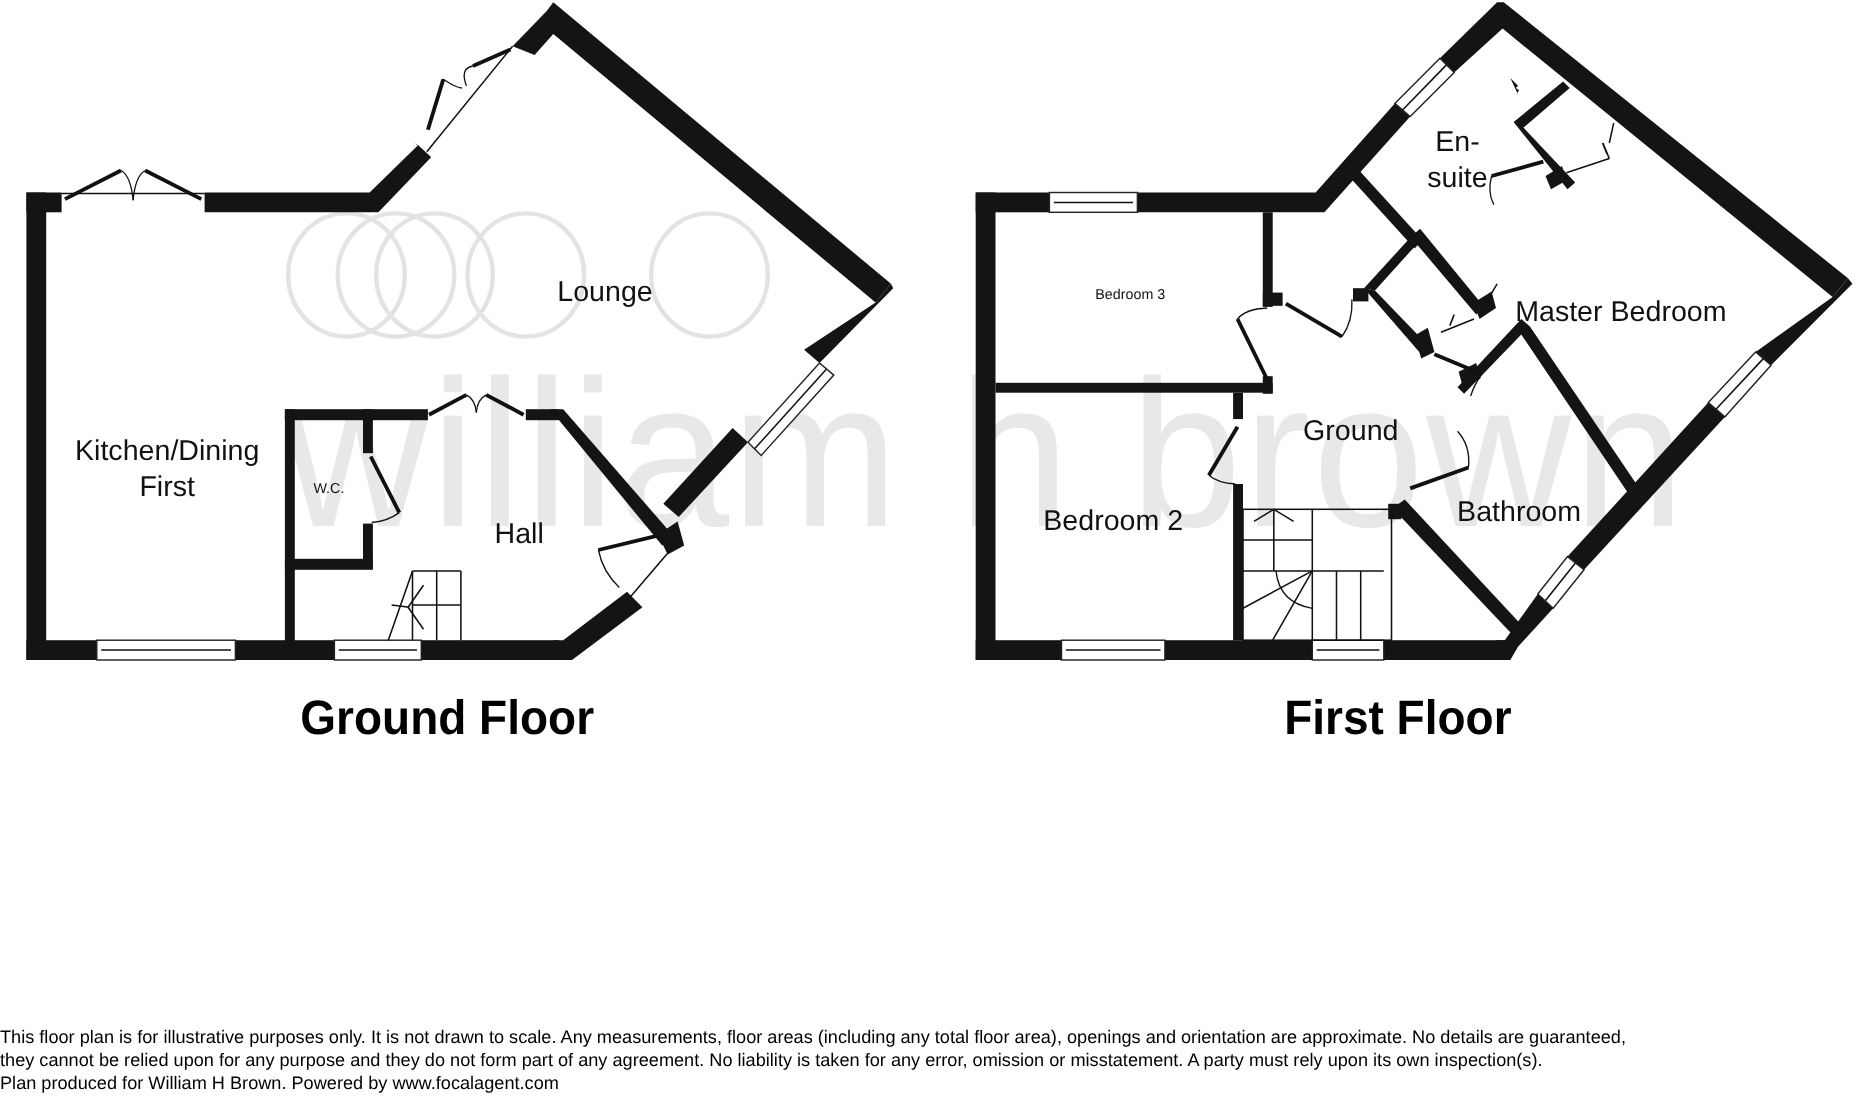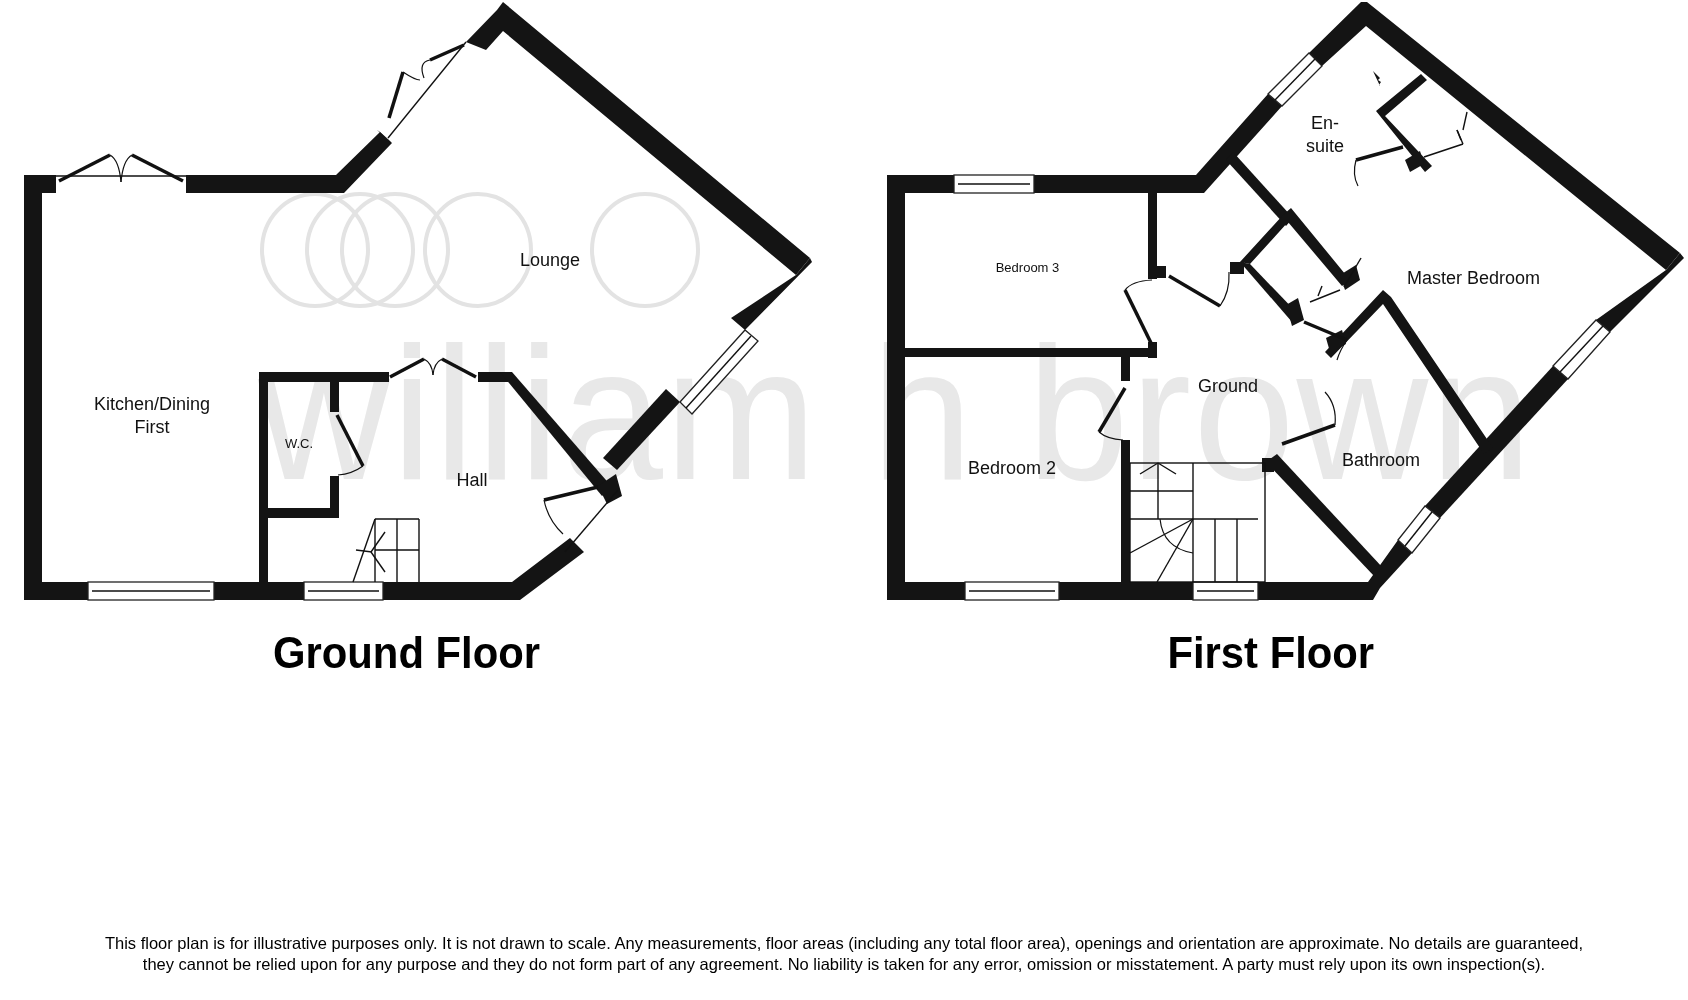--- a/index.html
+++ b/index.html
@@ -2,27 +2,27 @@
 <html><head>
 <meta charset="utf-8">
 <style>
   html, body { margin: 0; padding: 0; background: #ffffff; }
   body { width: 1688px; height: 1000px; position: relative; overflow: hidden;
          font-family: "Liberation Sans", sans-serif; color: #000; }
   #plan { position: absolute; left: 0; top: 0; width: 1688px; height: 1000px; }
   .wm-text { position: absolute; top: 318px; left: 258px; font-family: "Liberation Sans", sans-serif;
              font-size: 190px; color: #e8e8e8; letter-spacing: 2px; white-space: nowrap;
              line-height: 1; transform: scaleX(0.96); transform-origin: left top; }
-  .label { position: absolute; font-family: "Liberation Sans", sans-serif; font-size: 18px;
+  .label { position: absolute; font-family: "Liberation Sans", sans-serif; font-size: 26px;
            color: #111; text-align: center; line-height: 1.25; white-space: nowrap; }
   .label.small { font-size: 13px; }
   .floor-title { position: absolute; top: 628px; font-family: "Liberation Sans", sans-serif;
                  font-weight: bold; font-size: 44px; color: #000; white-space: nowrap;
                  transform: scaleX(0.95); }
-  .disclaimer { position: absolute; left: 0; top: 933px; width: 1688px; text-align: center;
+  .disclaimer { position: absolute; left: 0; top: 933px; width: 1688px; 
                 font-family: "Liberation Sans", sans-serif; font-size: 16.5px; line-height: 21px;
                 color: #000; }
   .disclaimer div { white-space: nowrap; }
   .wall { fill: #141414; }
   .line { stroke: #111; stroke-width: 1.4; fill: none; }
   .door { stroke: #111; stroke-width: 3.5; fill: none; }
   .arc { stroke: #111; stroke-width: 1.2; fill: none; }
   .win { fill: #fff; stroke: #222; stroke-width: 1.3; }
   .wm { stroke: #e3e3e3; stroke-width: 4; fill: none; }
 </style>
@@ -248,13 +248,14 @@
 <div class="label" style="left:1178px; top:375px; width:100px;">Ground</div>
 <div class="label" style="left:944px; top:457px; width:136px;">Bedroom 2</div>
 <div class="label" style="left:1318px; top:449px; width:126px;">Bathroom</div>
 
 <div class="floor-title" style="left:266px;">Ground Floor</div>
 <div class="floor-title" style="left:1162px;">First Floor</div>
 
 <div class="disclaimer">
   <div>This floor plan is for illustrative purposes only. It is not drawn to scale. Any measurements, floor areas (including any total floor area), openings and orientation are approximate. No details are guaranteed,</div>
   <div>they cannot be relied upon for any purpose and they do not form part of any agreement. No liability is taken for any error, omission or misstatement. A party must rely upon its own inspection(s).</div>
+  <div>Plan produced for William H Brown. Powered by www.focalagent.com</div>
 </div>
 
 </body></html>

